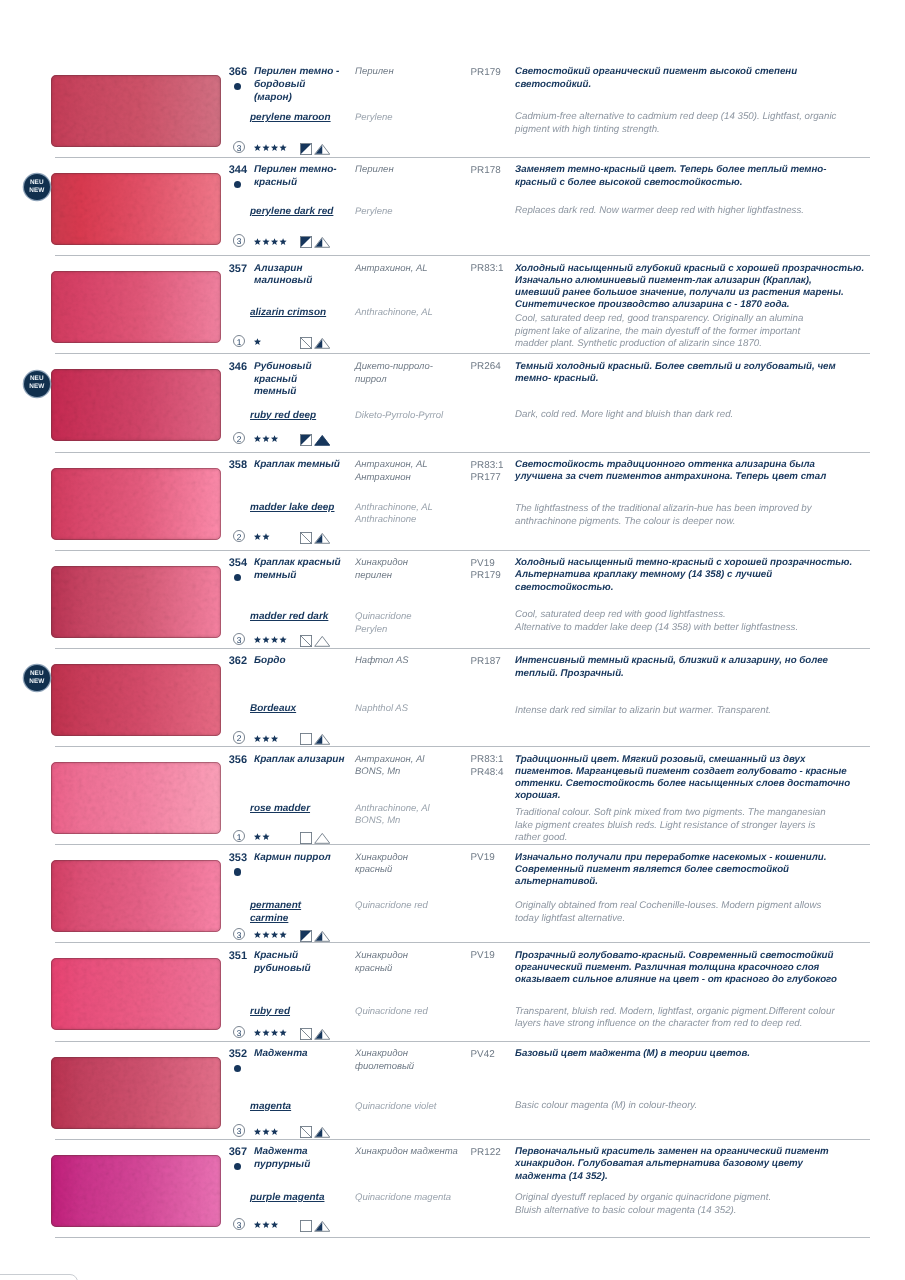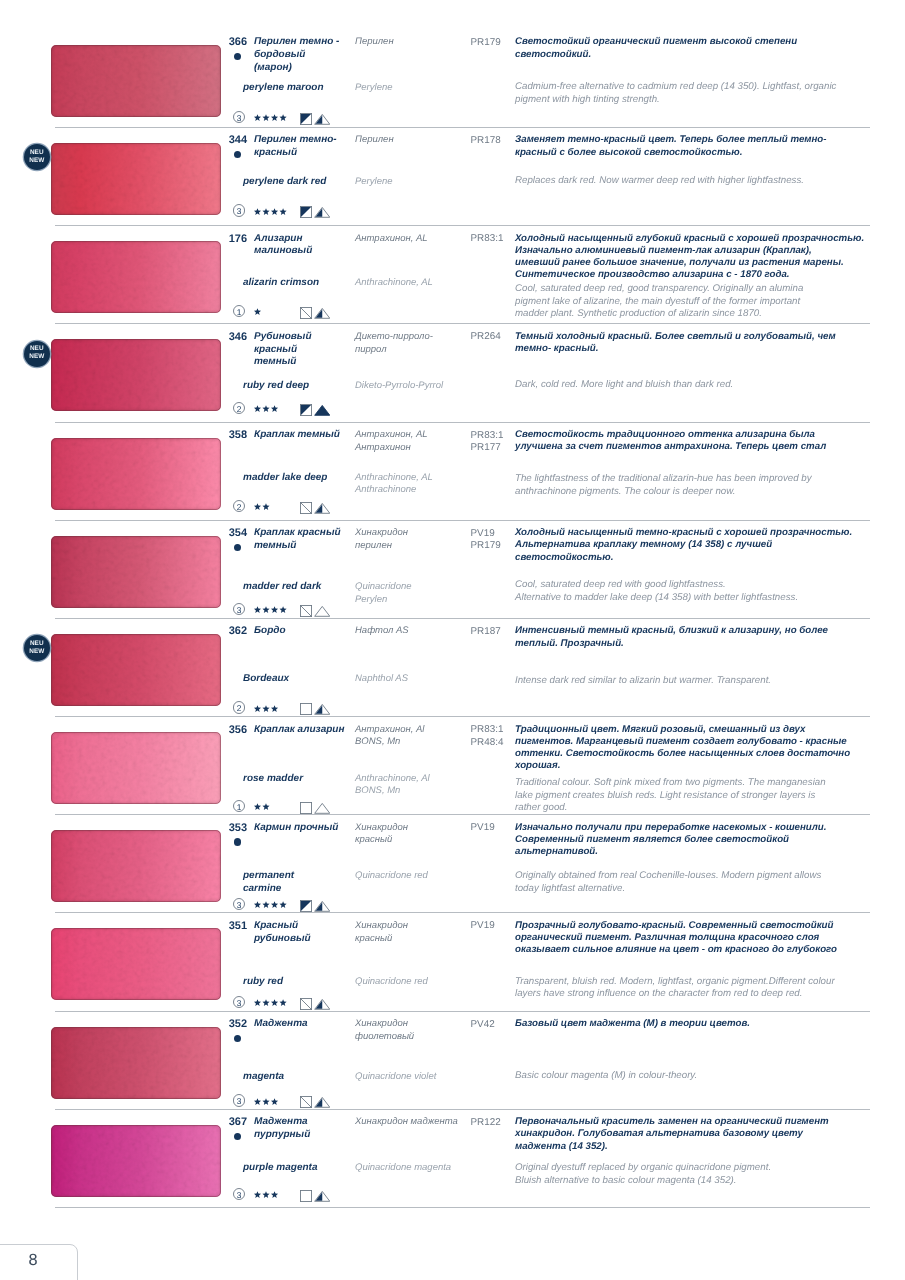--- a/index.html
+++ b/index.html
@@ -1,32 +1,32 @@
 <!DOCTYPE html>
 <html><head>
 <meta charset="utf-8">
 <style>
   html,body{margin:0;padding:0;background:#fff;}
   body{width:905px;height:1280px;font-family:"Liberation Sans",sans-serif;overflow:hidden;
        -webkit-font-smoothing:antialiased;text-rendering:geometricPrecision;}
-  .page{position:relative;width:905px;height:1020px;background:#fff;}
+  .page{position:relative;width:905px;height:1020px;background:#fff;margin-top:30px;}
   .row{position:absolute;left:0;width:905px;height:98px;}
   .divider{position:absolute;left:55px;width:815px;height:1px;background:#b7bcc2;}
   .swatch{position:absolute;left:51px;top:16px;width:170px;height:72px;border-radius:5px;}
   .swatch:after{content:"";position:absolute;left:0;top:0;right:0;bottom:0;border-radius:5px;
                 border:0.8px solid rgba(105,45,60,0.5);box-shadow:inset 0 0 3px rgba(90,35,50,0.28);}
   .grain{position:absolute;left:0;top:0;width:170px;height:72px;border-radius:5px;overflow:hidden;
          opacity:0.22;mix-blend-mode:multiply;pointer-events:none;}
   .code{position:absolute;left:198px;top:7.5px;width:49px;text-align:right;
         font-size:11px;font-weight:bold;color:#16365c;}
   .dot{position:absolute;left:234px;top:24px;width:7.4px;height:7.4px;border-radius:50%;background:#16365c;}
   .col-nameru{position:absolute;left:254px;top:7.5px;width:102px;font-size:10px;font-weight:bold;
           font-style:italic;color:#16365c;line-height:12.7px;}
-  .col-nameen{position:absolute;left:243px;width:102px;font-size:10px;font-weight:bold;
-          font-style:italic;color:#16365c;line-height:12.7px;}
+  .col-nameen{position:absolute;left:250px;width:102px;font-size:10px;font-weight:bold;
+          font-style:italic;color:#16365c;line-height:12.7px;text-decoration:underline;}
   .col-pigru{position:absolute;left:355px;top:7.5px;width:118px;font-size:9.5px;font-style:italic;
          color:#6f7a86;line-height:12.7px;}
   .col-pigen{position:absolute;left:355px;width:118px;font-size:9.5px;font-style:italic;
          color:#9aa3ad;line-height:12.7px;}
   .col-pr{position:absolute;left:470.5px;top:8px;width:46px;font-size:9.9px;color:#6f7a86;line-height:12.7px;}
   .col-descru{position:absolute;left:515px;top:7.5px;width:390px;font-size:9.72px;font-style:italic;white-space:nowrap;
            font-weight:bold;color:#16365c;line-height:12.2px;}
   .col-descen{position:absolute;left:515px;width:390px;font-size:9.72px;font-style:italic;white-space:nowrap;
            color:#8d96a1;line-height:12.8px;}
   .icons{position:absolute;left:233px;height:13px;}
@@ -167,21 +167,21 @@
 <div class="row" style="top:225.16px">
   <div class="swatch" style="background:linear-gradient(91deg,#d33b5f 0%,#db4369 18%,#e35779 52%,#f483a2 100%)">
         <div class="grain"><svg width="170" height="72">
             <filter id="gr2">
               <feTurbulence type="fractalNoise" baseFrequency="0.22" numOctaves="2" seed="17"></feTurbulence>
               <feColorMatrix type="saturate" values="0"></feColorMatrix>
             </filter>
             <rect width="170" height="72" filter="url(#gr2)"></rect>
           </svg></div>
       </div>
-  <div class="code">176</div>
+  <div class="code">357</div>
   <div class="col-nameru">
     <div>Ализарин</div>
     <div>малиновый</div>
   </div>
   <div class="col-nameen" style="top:52.2px">
     <div>alizarin crimson</div>
   </div>
   <div class="col-pigru">
     <div>Антрахинон, AL</div>
   </div>
@@ -508,21 +508,21 @@
             <filter id="gr8">
               <feTurbulence type="fractalNoise" baseFrequency="0.22" numOctaves="2" seed="59"></feTurbulence>
               <feColorMatrix type="saturate" values="0"></feColorMatrix>
             </filter>
             <rect width="170" height="72" filter="url(#gr8)"></rect>
           </svg></div>
       </div>
   <div class="code">353</div>
   <div class="dot"></div>
   <div class="col-nameru">
-    <div>Кармин прочный</div>
+    <div>Кармин пиррол</div>
   </div>
   <div class="col-nameen" style="top:55.7px">
     <div>permanent</div>
     <div>carmine</div>
   </div>
   <div class="col-pigru">
     <div>Хинакридон</div>
     <div>красный</div>
   </div>
   <div class="col-pigen" style="top:55.7px">

